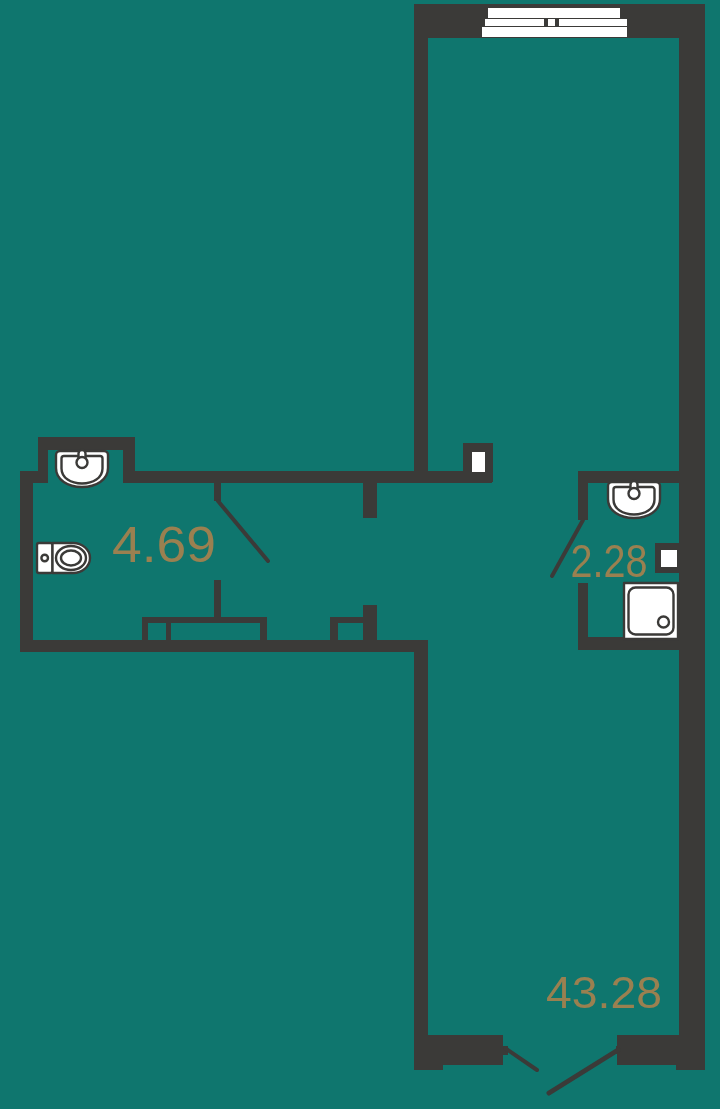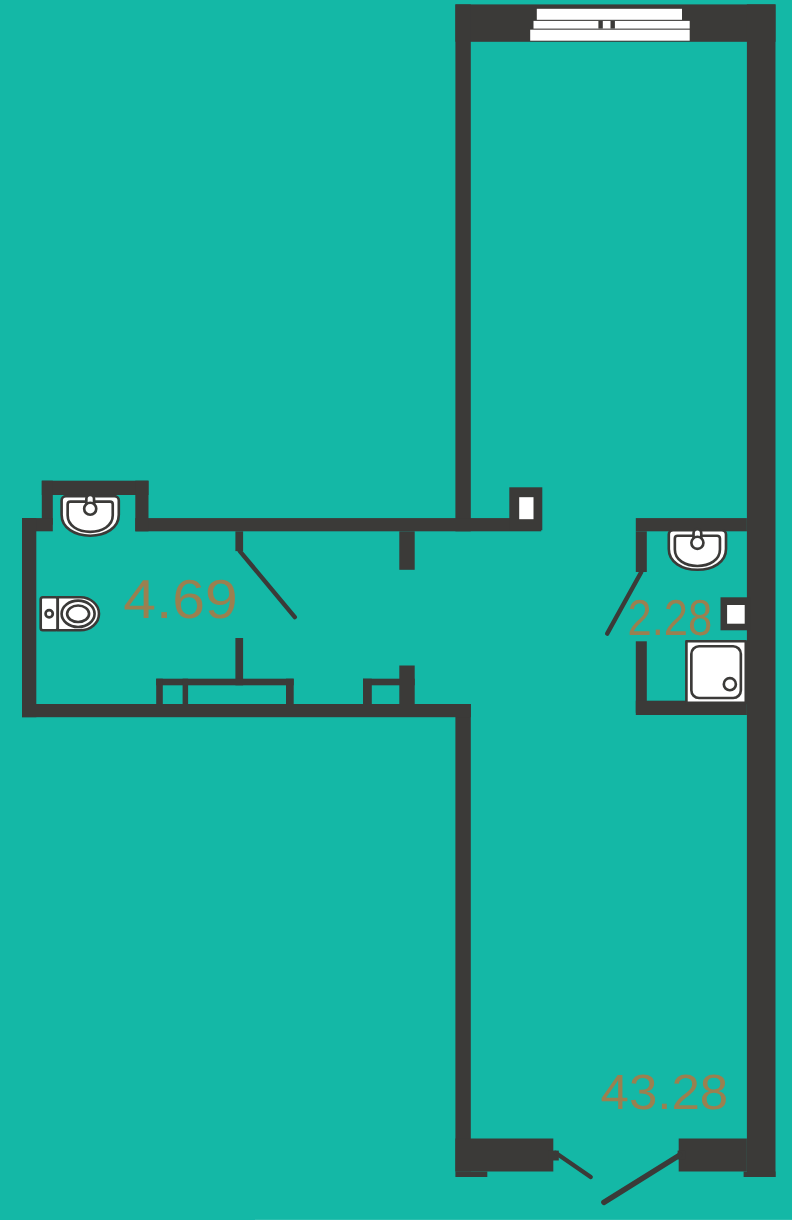--- a/index.html
+++ b/index.html
@@ -1,19 +1,19 @@
 <!DOCTYPE html>
 <html><head>
 <meta charset="utf-8">
 <style>
   html,body{margin:0;padding:0;background:#ffffff;}
   .stage{
     position:relative;
     width:720px;height:1109px;
-    background:#14b8a6;
+    background:#0f766e;
     font-family:"Liberation Sans", sans-serif;
     overflow:hidden;
   }
   svg{display:block;}
   text{
     font-family:"Liberation Sans", sans-serif;
     font-weight:400;
   }
 </style>
 </head>

